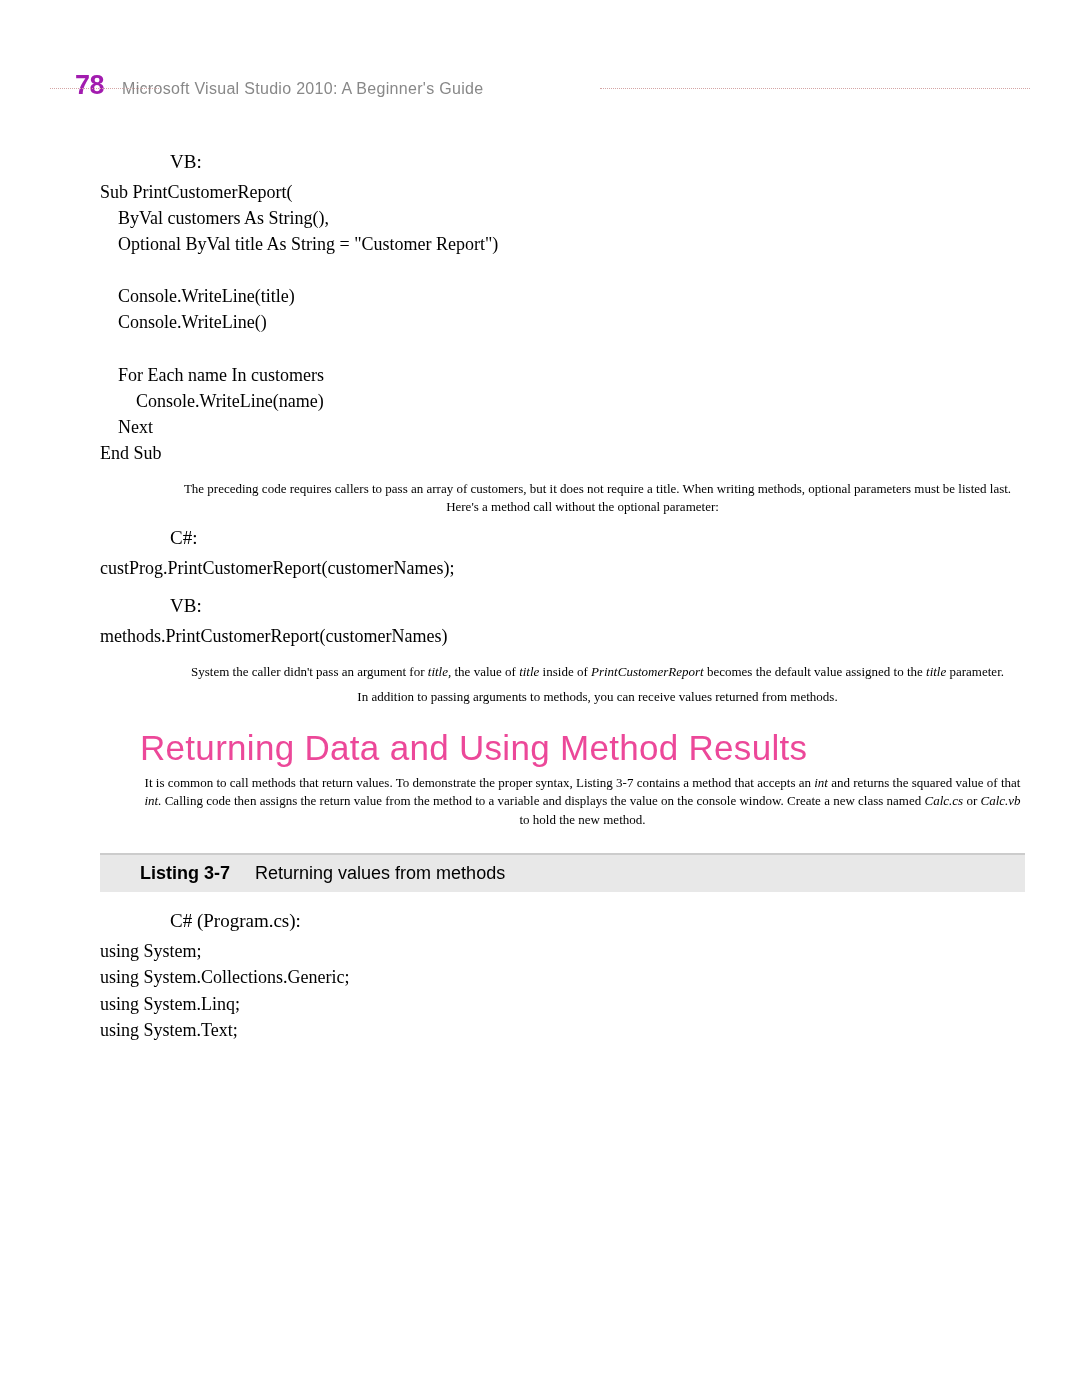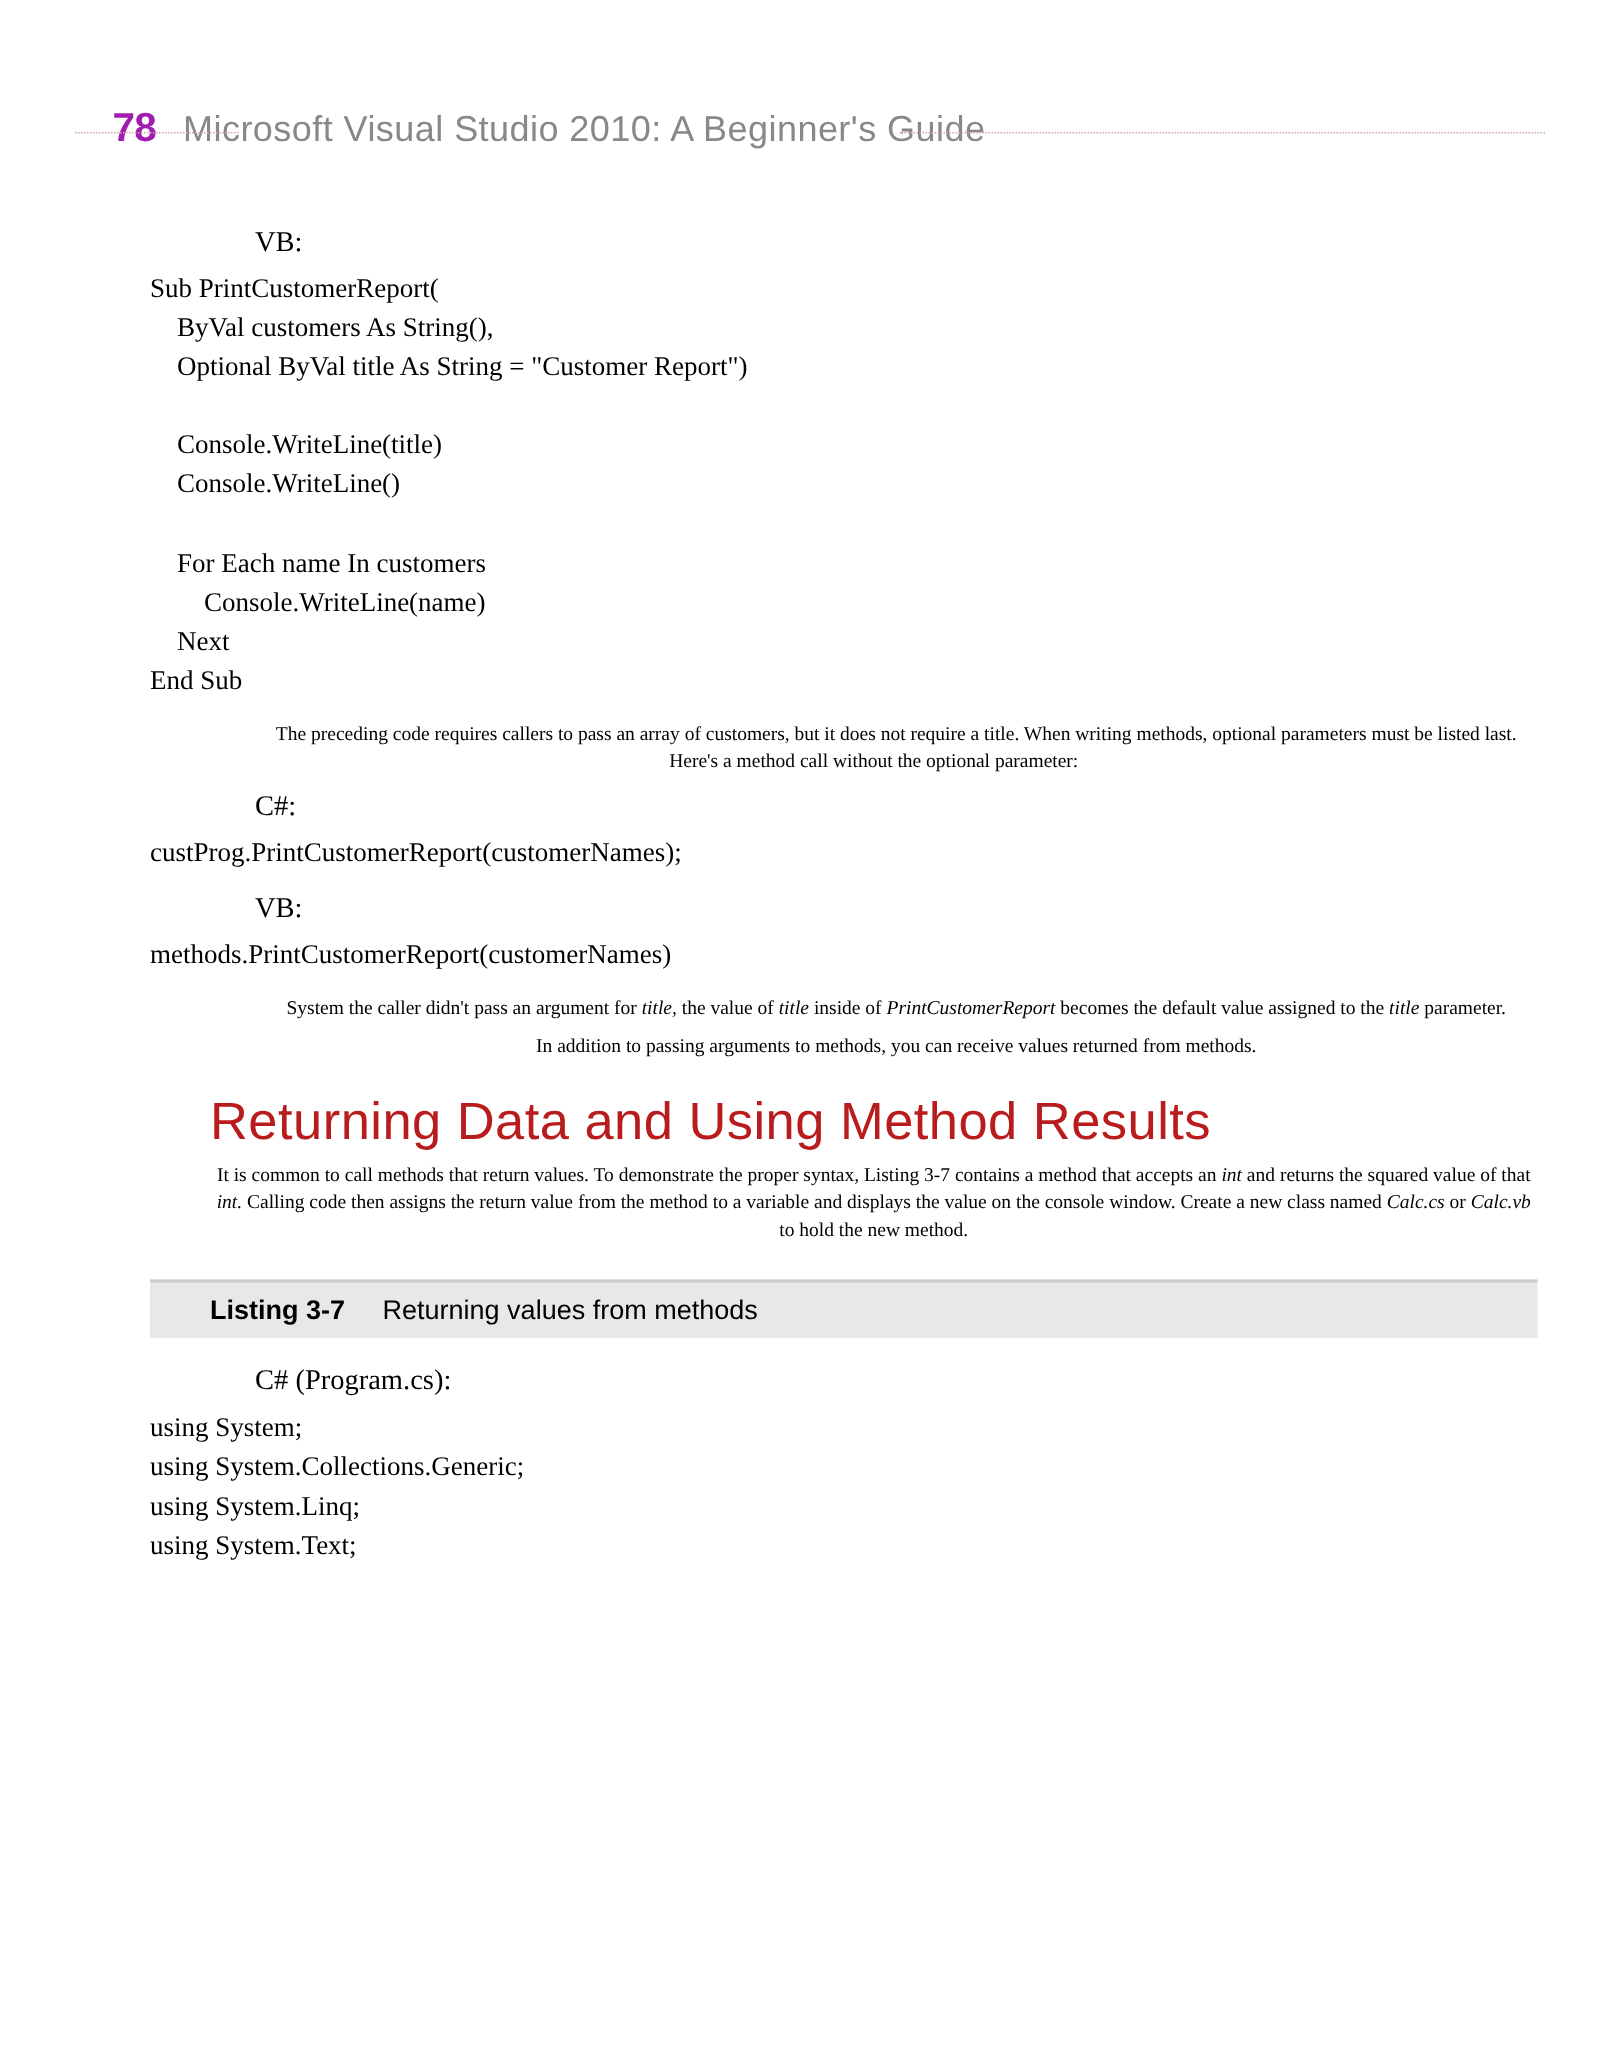--- a/index.html
+++ b/index.html
@@ -26,21 +26,21 @@
       font-family: 'Arial Narrow', Arial, sans-serif;
       font-weight: bold;
       font-size: 27px;
       color: #a21caf;
       margin-right: 18px;
       letter-spacing: -0.5px;
     }
     .book-title {
       font-family: 'Arial Narrow', Arial, sans-serif;
       font-weight: 300;
-      font-size: 24px;
+      font-size: 16px;
       color: #888;
       letter-spacing: 0.3px;
     }
     .dotted-line-left {
       position: absolute;
       left: -25px;
       top: 18px;
       width: 109px;
       border-top: 1.5px dotted #d4a5a5;
     }
@@ -76,21 +76,21 @@
       text-align: center;
       margin-bottom: 6px;
     }
     .body-text.indent {
       text-indent: 30px;
     }
     .section-heading {
       font-family: 'Arial Narrow', Arial, sans-serif;
       font-weight: 400;
       font-size: 35px;
-      color: #b91c1c;
+      color: #ec4899;
       margin-top: 22px;
       margin-bottom: 6px;
       letter-spacing: 0.3px;
     }
     .listing-bar {
       background: #e8e8e8;
       padding: 8px 24px 8px 0;
       margin-top: 24px;
       margin-bottom: 18px;
       margin-left: -40px;

